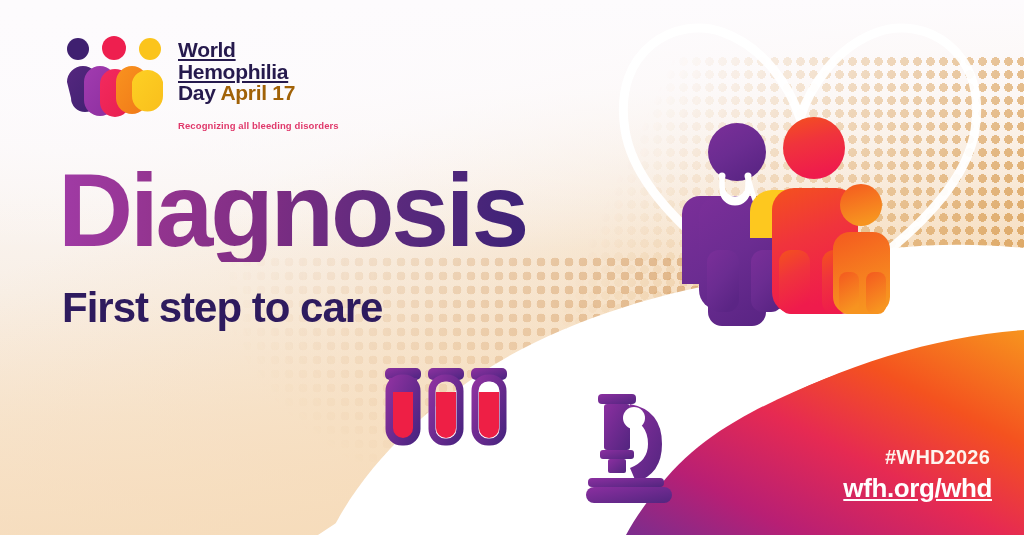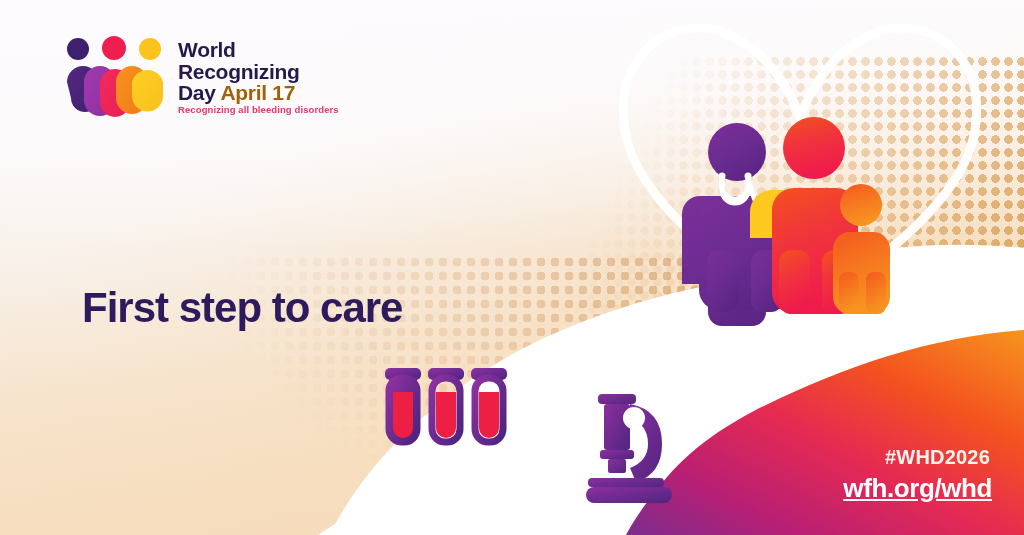--- a/index.html
+++ b/index.html
@@ -57,38 +57,38 @@
 
   .heart-svg{ position:absolute; left:600px; top:10px; }
   .blob-svg{  position:absolute; left:0; top:0; }
 
   
   .logo{ position:absolute; left:62px; top:36px; display:flex; align-items:flex-start; gap:12px; }
   .logo-mark{ width:104px; height:86px; flex:none; }
   .logo-text{ padding-top:3px; }
   .logo-l1, .logo-l2{
     font-size:21px; font-weight:bold; line-height:1.03;
-    color:#261a4d; letter-spacing:-.3px;
+    color:#261a4d; letter-spacing:-.3px;text-decoration:underline;
   }
   .logo-l3{ font-size:21px; font-weight:bold; line-height:1.05; letter-spacing:-.3px; }
   .logo-day{ color:#261a4d;margin-top:28px; }
   .logo-date{ color:#a16207; font-weight:bold; }
-  .logo-tag{ margin-top:0; font-size:9.5px; font-weight:bold; color:#e0396b; letter-spacing:.1px; }
+  .logo-tag{ margin-top:16px; font-size:9.5px; font-weight:bold; color:#e0396b; letter-spacing:.1px; }
 
   
   .headline{
     position:absolute; left:58px; top:158px;
     font-size:104px; font-weight:bold; letter-spacing:-3.2px; line-height:1;
     background:linear-gradient(95deg,#a13ba6 0%,#93348f 22%,#7c2d83 46%,#5c2a7d 70%,#3d2277 100%);
     -webkit-background-clip:text; background-clip:text;
     color:transparent; -webkit-text-fill-color:transparent;
   }
   .subhead{
     position:absolute; left:62px; top:284px;
-    font-size:42px; font-weight:bold; letter-spacing:-1px; color:#2e1b5e;margin-left:20px;
+    font-size:42px; font-weight:bold; letter-spacing:-1px; color:#2e1b5e;
   }
 
   
   .hashtag{
     position:absolute; right:34px; top:446px;
     font-size:20px; font-weight:bold; color:#fdf4ee; letter-spacing:.2px;text-align:right;
   }
   .weburl{
     position:absolute; right:32px; top:473px;
     font-size:26px; font-weight:bold; color:#ffffff; letter-spacing:-.4px;text-decoration:underline;
@@ -243,27 +243,28 @@
       <circle cx="52" cy="12" r="12" fill="#ee1f4f"></circle>
       <circle cx="88" cy="13" r="11" fill="#fbc41c"></circle>
       <path d="M5 52 a16 16 0 0 1 32 0 v16 a14 14 0 0 1 -28 0 Z" fill="url(#glogo1)" transform="translate(0,-6)"></path>
       <path d="M22 50 a16 16 0 0 1 32 0 v18 a15 15 0 0 1 -32 0 Z" fill="url(#glogo2)" transform="translate(0,-4)"></path>
       <path d="M38 50 a15 15 0 0 1 30 0 v18 a14 14 0 0 1 -30 0 Z" fill="url(#glogo3)" transform="translate(0,-2)"></path>
       <path d="M54 50 a16 16 0 0 1 32 0 v16 a15 15 0 0 1 -32 0 Z" fill="url(#glogo4)" transform="translate(0,-4)"></path>
       <path d="M70 52 a16 16 0 0 1 31 0 v14 a14 14 0 0 1 -31 0 Z" fill="url(#glogo5)" transform="translate(0,-6)"></path>
     </svg>
     <div class="logo-text">
       <div class="logo-l1">World</div>
-      <div class="logo-l2">Recognizing</div>
+      <div class="logo-l2">Hemophilia</div>
       <div class="logo-l3">
         <span class="logo-day">Day</span>
         <span class="logo-date"> April 17</span>
       </div>
       <div class="logo-tag">Recognizing all bleeding disorders</div>
     </div>
   </div>
 
+  <div class="headline">Diagnosis</div>
   <div class="subhead">First step to care</div>
 
   <div class="hashtag">#WHD2026</div>
   <div class="weburl">wfh.org/whd</div>
 
 </div>
 
 </body></html>

